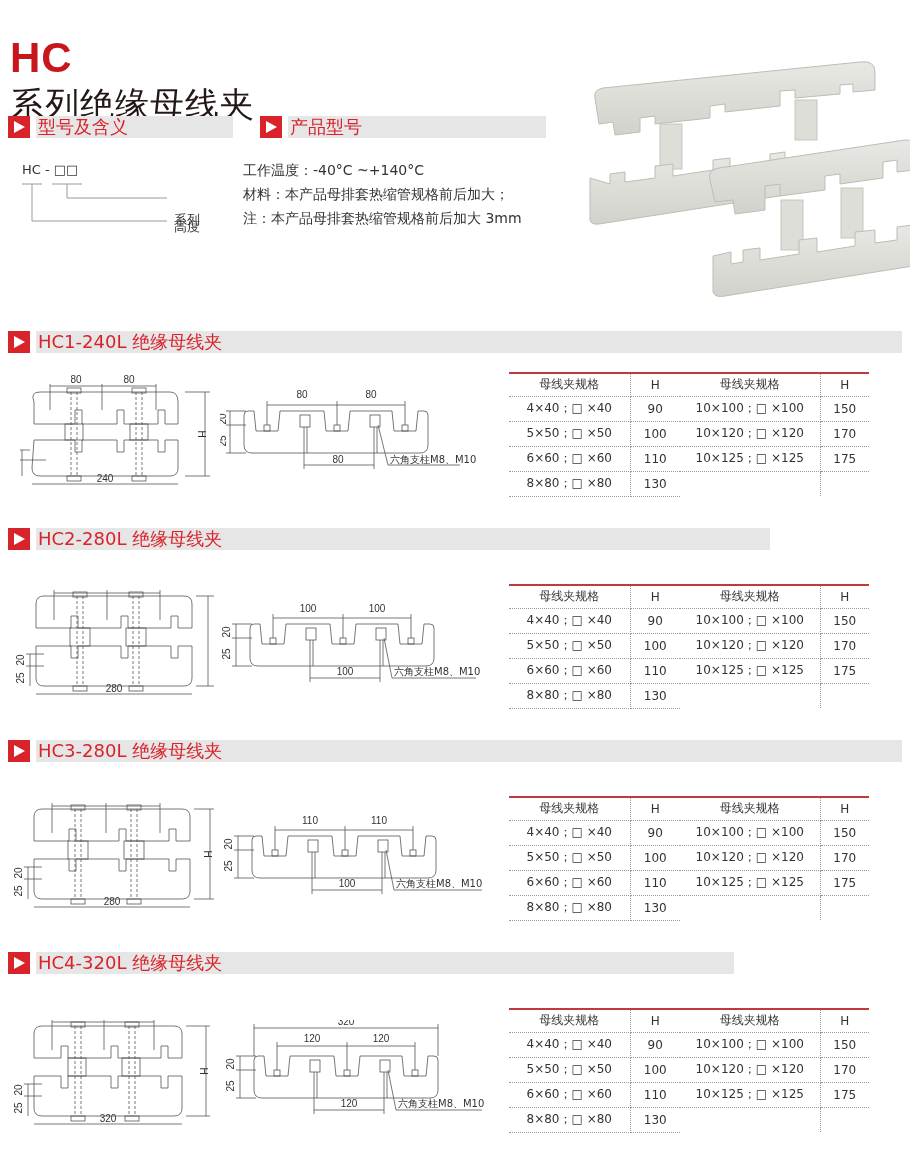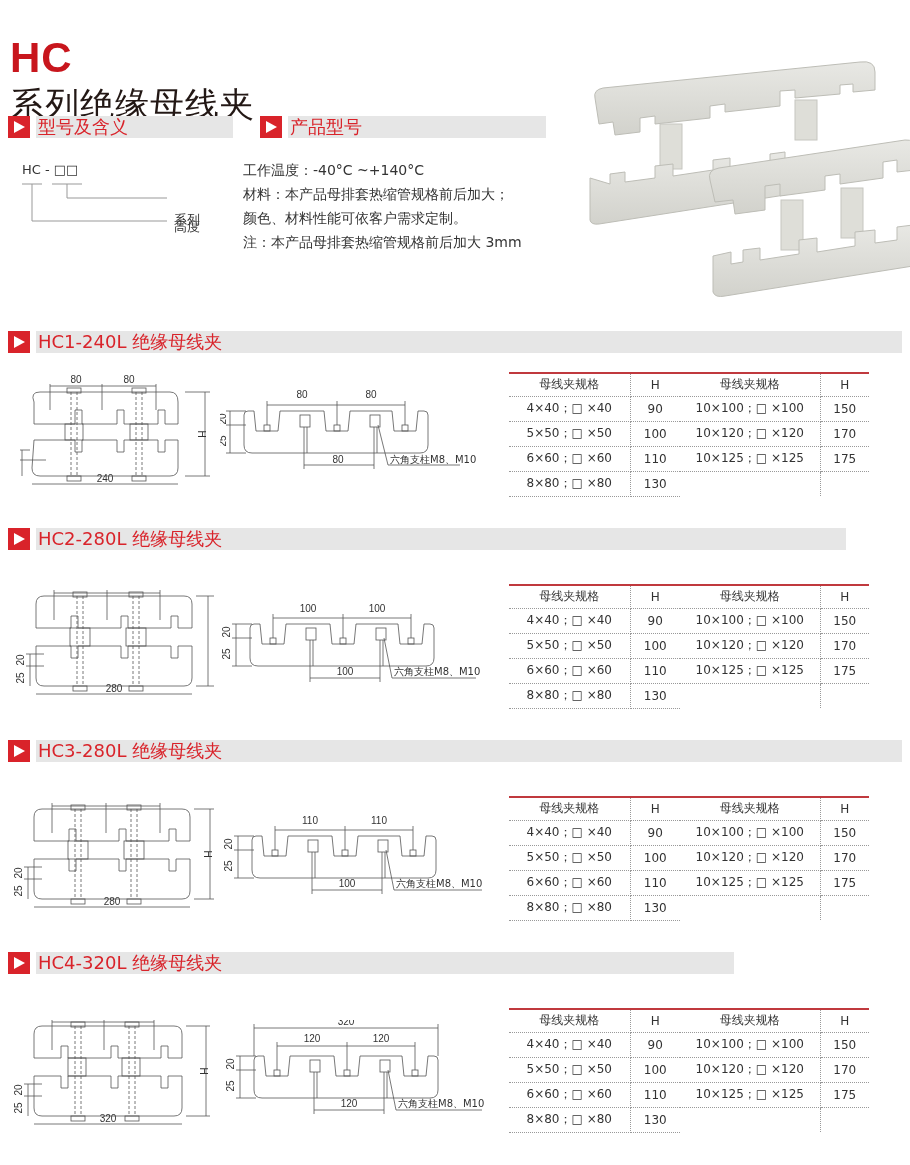--- a/index.html
+++ b/index.html
@@ -73,21 +73,20 @@
     <line x1="45" y1="36" x2="145" y2="36" stroke="#999" stroke-width="1"></line>
   </svg>
   <span class="code">HC - □□</span>
   <span class="l1">高度</span>
   <span class="l2">系列</span>
 </div>
 
 <div class="desc">
   <div>工作温度：-40°C ~+140°C</div>
   <div>材料：本产品母排套热缩管规格前后加大；</div>
-  <div>颜色、材料性能可依客户需求定制。</div>
   <div>注：本产品母排套热缩管规格前后加大 3mm</div>
 </div>
 
 <svg class="photo" viewBox="0 0 325 250">
   <defs>
     <linearGradient id="g1" x1="0" y1="0" x2="0" y2="1">
       <stop offset="0" stop-color="#e8e8e4"></stop>
       <stop offset="1" stop-color="#d2d2cc"></stop>
     </linearGradient>
   </defs>
@@ -206,21 +205,21 @@
       </tr>
   <tr>
         <td class="c1">8×80；□ ×80</td>
         <td class="c2">130</td>
         <td class="c3 empty"></td>
         <td class="c4 empty"></td>
       </tr>
 </tbody>
   </table>
 
-<div class="sec-head" style="left:8px; top:528px; width:838px;">
+<div class="sec-head" style="left:8px; top:528px; width:762px;">
   <span class="mark"></span>
   <span class="bar">
       <span class="label">HC2-280L 绝缘母线夹</span>
     </span>
 </div>
 
 <svg class="drawing" style="left:14px; top:590px;" width="206" height="110" viewBox="0 0 206 110">
   <g fill="none" stroke="#555" stroke-width="0.8">
     <path d="M22 14 Q22 6 30 6 L170 6 Q178 6 178 14 L178 38 L164 38 L164 26 L157 26 L157 38 L114 38 L114 26 L107 26 L107 38 L64 38 L64 26 L57 26 L57 38 L22 38 Z"></path>
     <path d="M22 56 L57 56 L57 68 L64 68 L64 56 L107 56 L107 68 L114 68 L114 56 L157 56 L157 68 L164 68 L164 56 L178 56 L178 88 Q178 96 170 96 L30 96 Q22 96 22 88 Z"></path>

